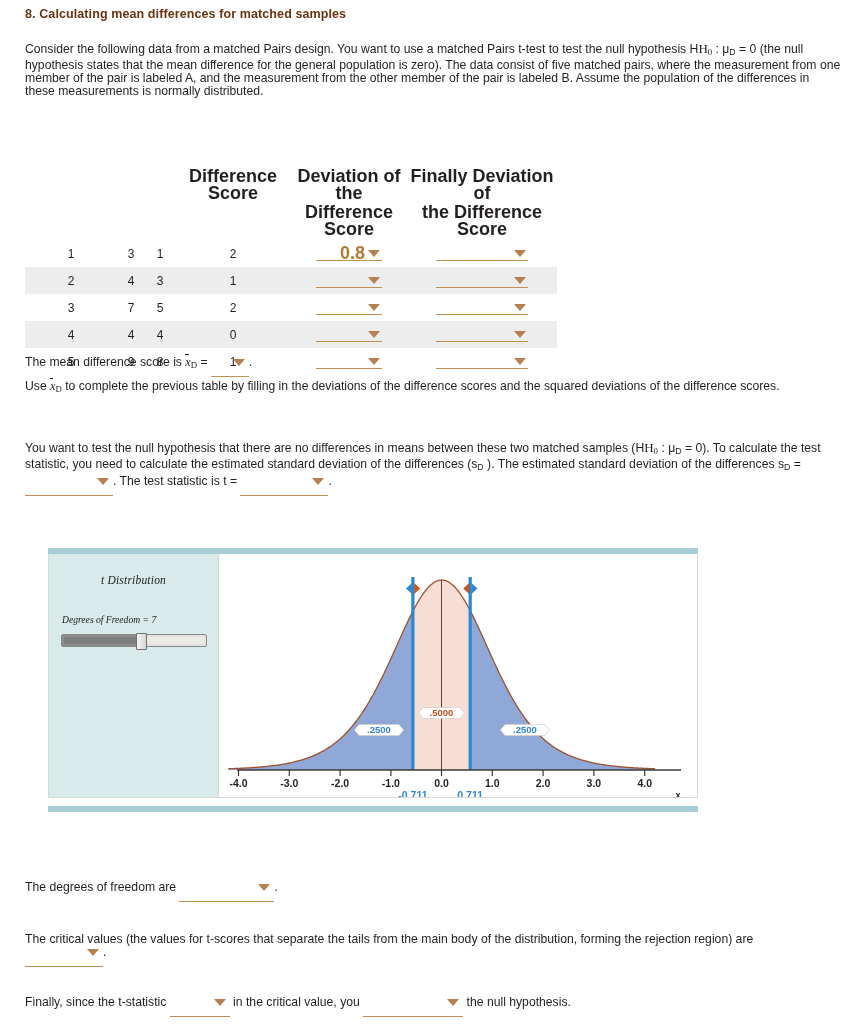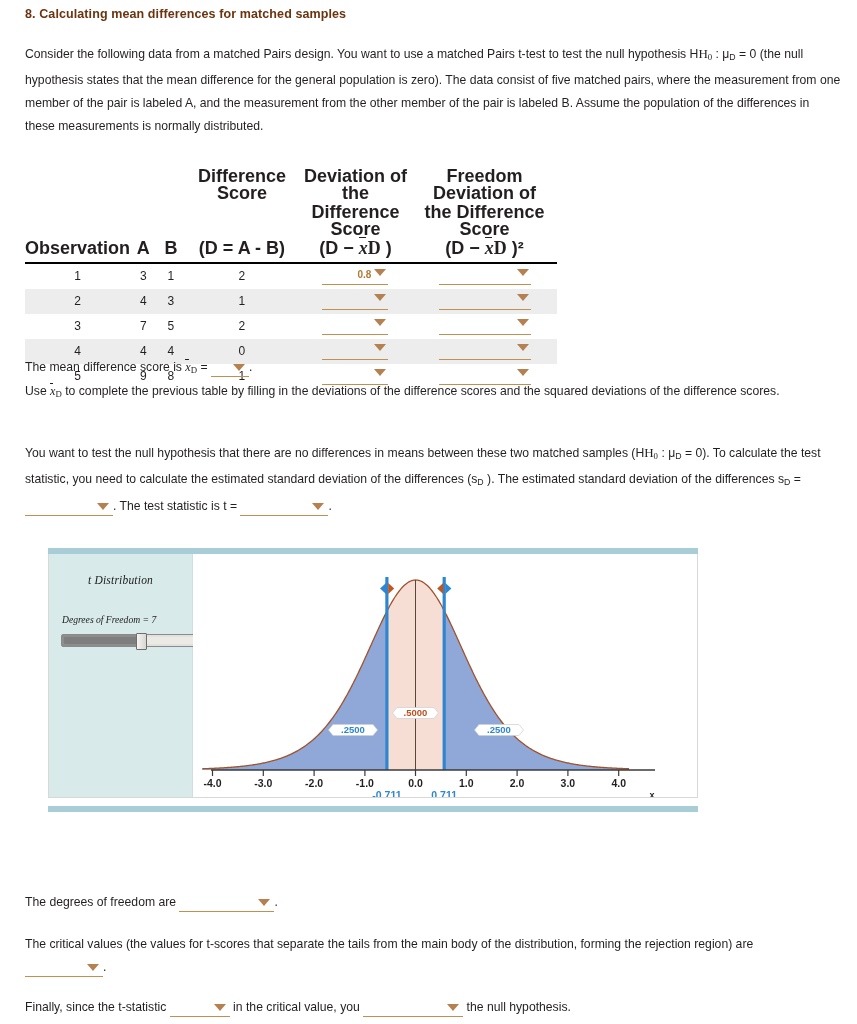--- a/index.html
+++ b/index.html
@@ -18,21 +18,21 @@
     font-size: 12.5px; font-weight: bold;
     color: #6b3410;
     letter-spacing: .1px;
   }
 
   
   .para {
     position: absolute;
     left: 25px; right: 16px;
     font-size: 12.2px;
-    line-height: 23px;
+    line-height: 13px;
     color: #231f20;
   }
   .para .sub { font-size: .72em; vertical-align: -0.28em; letter-spacing: 0; }
   .ser { font-family: "Liberation Serif", serif; }
   .xbar { position: relative; font-family: "Liberation Serif", serif; font-style: italic;}
   .xbar::before{
     content:""; position:absolute; left:0px; right:2px; top:-1px;
     height:1px; background:#231f20;
   }
 
@@ -81,41 +81,41 @@
   .col-sq { width: 150px; }
 
   td.dd-cell { position: relative; }
   .cellbox { display: inline-block; width: 66px; position: relative; }
   .cellbox.wide { width: 92px; }
   .cellbox .line {
     display: block; border-bottom: 1.6px solid #bf8f53; height: 17px;
     text-align: right; white-space: nowrap;
   }
   .cellbox .val {
-    font-size: 10px; font-weight: bold; color: #b07a34;
+    font-size: 18px; font-weight: bold; color: #b07a34;
     position: relative; top: -1px; margin-right: 3px;
   }
   .cellbox .caret {
     display: inline-block; width: 0; height: 0;
     border-left: 6.5px solid transparent;
     border-right: 6.5px solid transparent;
     border-top: 7.5px solid #b58150;
     position: relative; top: -3px; margin-right: 2px;
   }
 
   
   .tool { position: absolute; left: 48px; top: 548px; width: 650px; }
   .tool-bar { height: 6px; background: #a8cdd6; width: 650px; }
   .tool-bar.bottom { margin-top: 0; }
   .tool-body {
     display: flex; width: 650px; height: 244px;
     border: 1px solid #d8d8d8; border-top: none; background: #fff;
   }
   .tool-left {
-    width: 144px; background: #d9eaea; border-right: 1px solid #cfdede;
+    width: 170px; background: #d9eaea; border-right: 1px solid #cfdede;
     position: relative;
   }
   .tool-title {
     text-align: center; margin-top: 20px;
     font-family: "Liberation Serif", serif; font-style: italic;
     font-size: 11.5px; color: #1b1b1b; letter-spacing:.2px;
   }
   .dof-label {
     margin: 28px 0 0 13px;
     font-family: "Liberation Serif", serif; font-style: italic;
@@ -168,37 +168,29 @@
 
   <div class="tbl-wrap">
     <table class="mt">
       <thead>
         <tr>
           <th class="col-obs"></th>
           <th class="col-a"></th>
           <th class="col-b"></th>
           <th class="col-d">Difference Score</th>
           <th class="col-dev">Deviation of the</th>
-          <th class="col-sq">Freedom Deviation of</th>
+          <th class="col-sq">Finally Deviation of</th>
         </tr>
         <tr>
           <th></th>
             <th></th>
             <th></th>
             <th></th>
           <th>Difference Score</th>
           <th>the Difference Score</th>
-        </tr>
-        <tr class="hdr-last">
-          <th>Observation</th>
-          <th>A</th>
-          <th>B</th>
-          <th>(D = A - B)</th>
-          <th><span>(D − </span><span class="xbar ser">x</span><span class="ser sub">D</span><span> )</span></th>
-          <th><span>(D − </span><span class="xbar ser">x</span><span class="ser sub">D</span><span> )²</span></th>
         </tr>
       </thead>
       <tbody>
         <tr>
           <td>1</td>
           <td>3</td>
           <td>1</td>
           <td>2</td>
           <td class="dd-cell">
             <span class="cellbox"><span class="line"><span class="val">0.8</span><span class="caret"></span></span></span>

